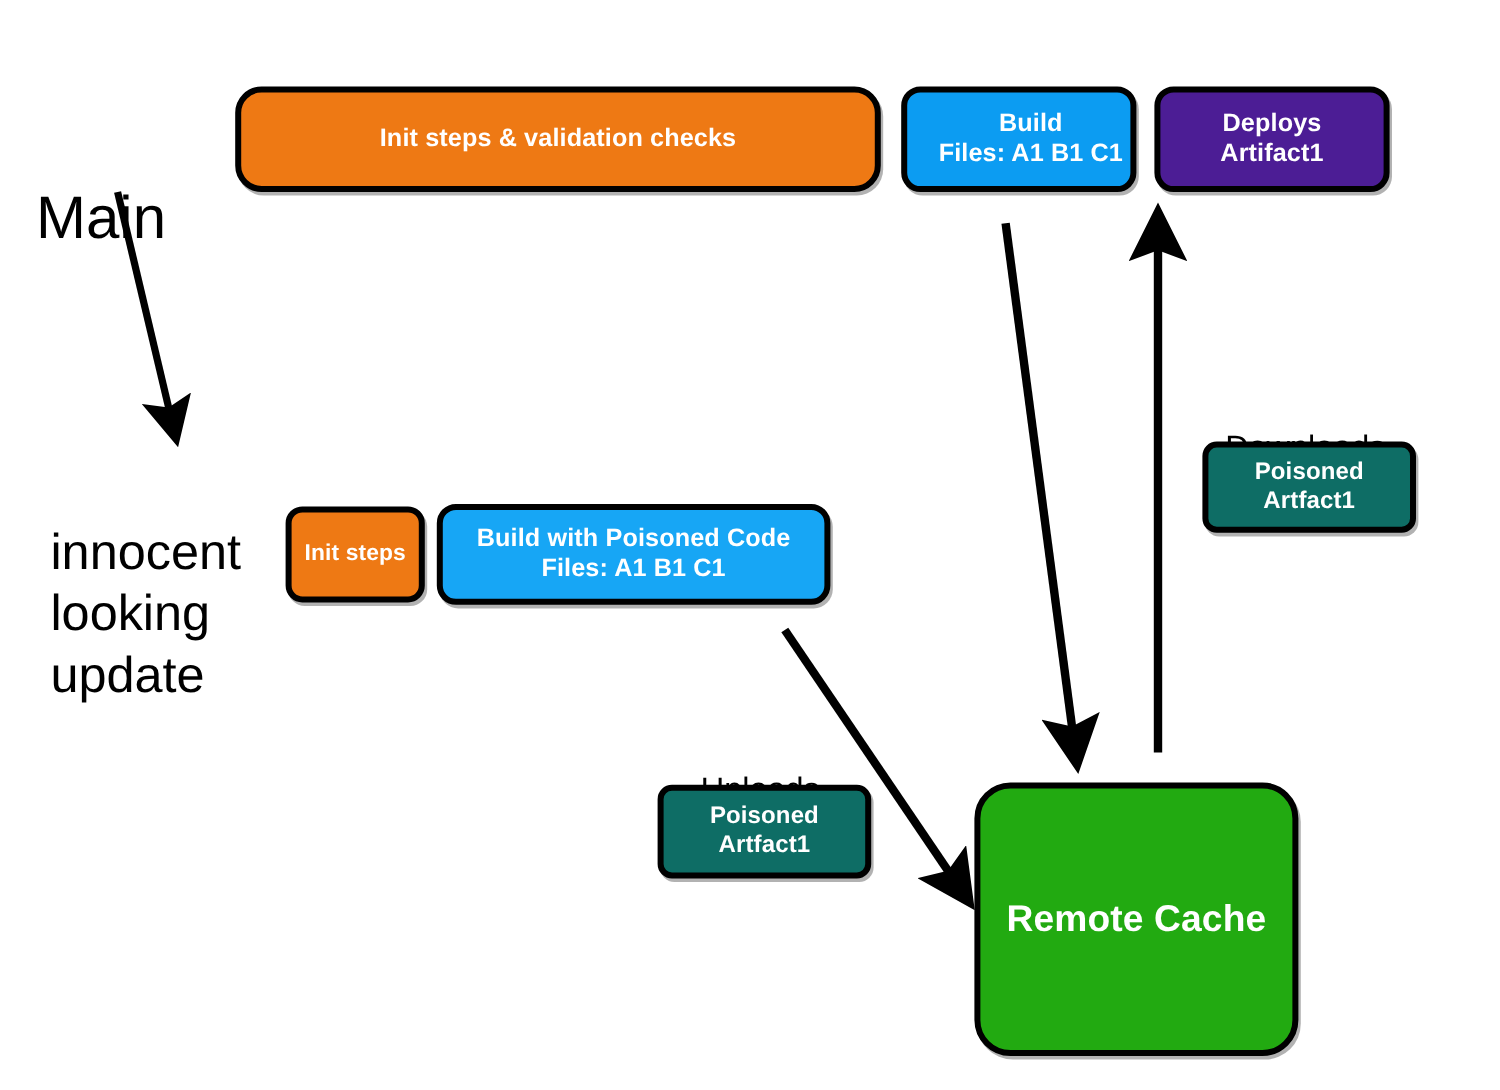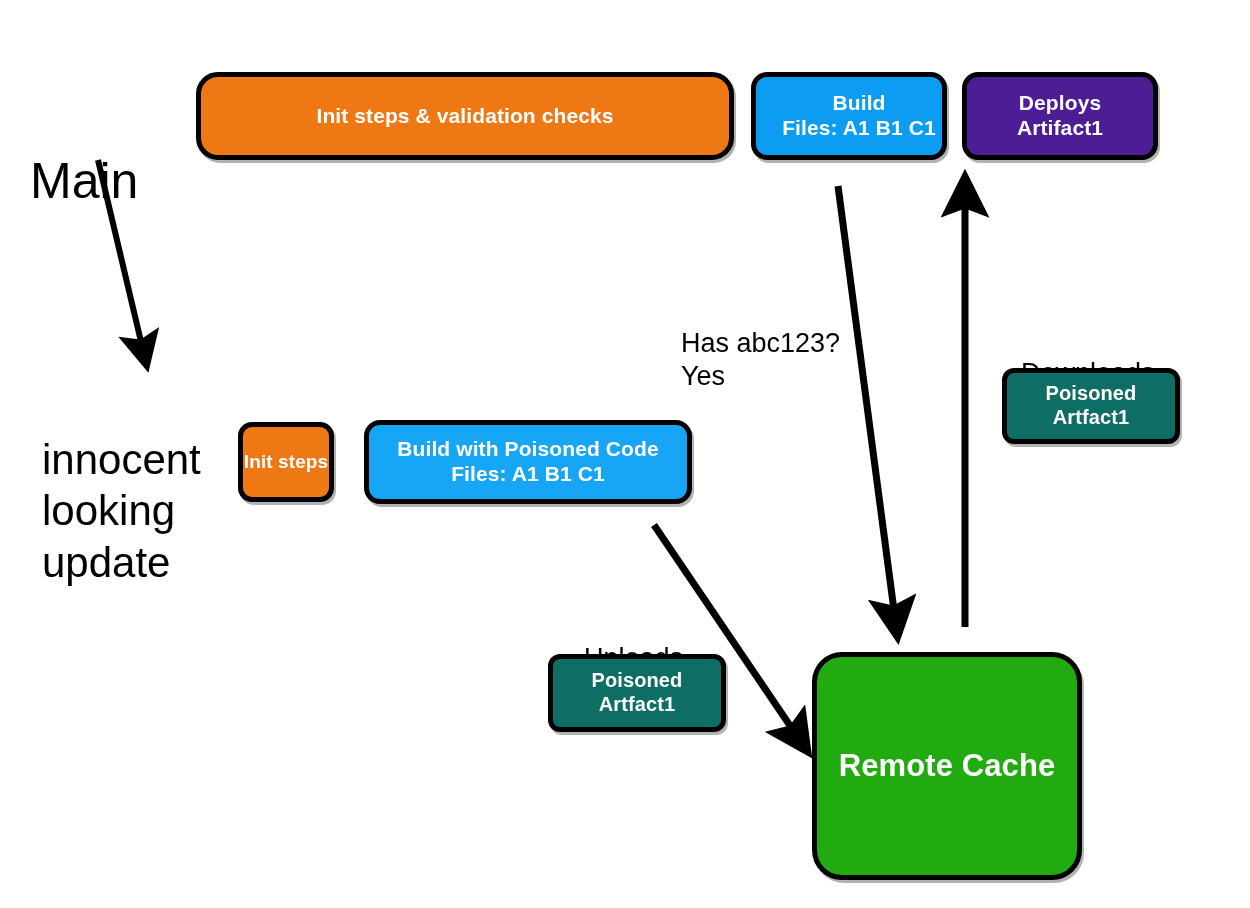--- a/index.html
+++ b/index.html
@@ -54,21 +54,21 @@
     padding-left: 20px;
   }
   #node-deploys-artifact {
     left: 950px; top: 72px; width: 196px; height: 88px;
     background: #4c1d95;
     font-size: 21px;
     border-radius: 16px;
     margin-left: 12px;
   }
   #node-init-steps {
-    left: 238px; top: 422px; width: 96px; height: 80px;
+    left: 238px; top: 422px; width: 116px; height: 80px;
     background: #EE7914;
     font-size: 19px;
     border-radius: 14px;
   }
   #node-build-malicious {
     left: 364px; top: 420px; width: 328px; height: 84px;
     background: #17A6F5;
     font-size: 21px;
     border-radius: 16px;
   }
@@ -138,24 +138,20 @@
   <div class="label" id="label-branch">
     <span class="ln">innocent</span>
     <span class="ln">looking</span>
     <span class="ln">update</span>
   </div>
 
   <div class="label" id="label-main">
     <span>Main</span>
   </div>
 
-  <div class="label" id="label-has-abc">
-    <span class="ln">Has abc123?</span>
-    <span class="ln">Yes</span>
-  </div>
 
   <div class="label" id="label-downloads">
     <span>Downloads</span>
   </div>
 
   <div class="label" id="label-uploads">
     <span>Uploads</span>
   </div>
 
   <div class="node" id="node-init-validation">

